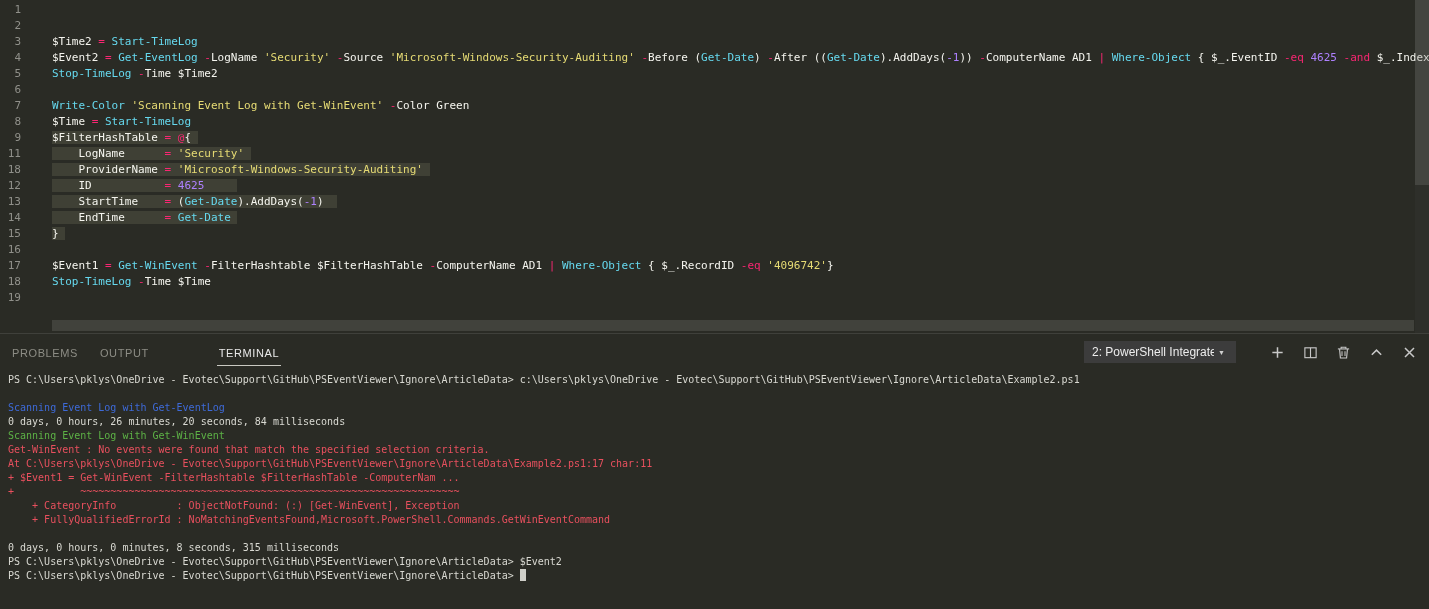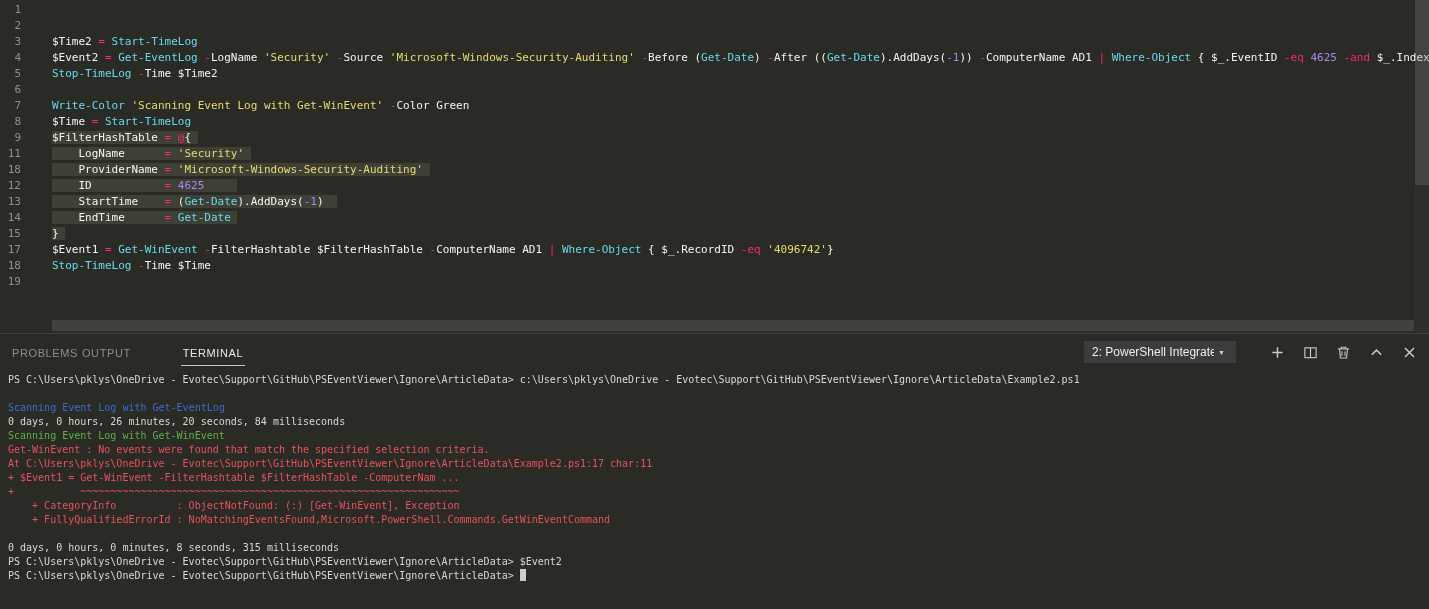--- a/index.html
+++ b/index.html
@@ -20,21 +20,21 @@
   .tk-n { color: #AE81FF; }
 
   .hscrollbar { position: absolute; left: 0; right: 15px; bottom: 2px; height: 11px; }
   .hthumb { margin-left: 52px; width: 1362px; height: 11px; background: rgba(150,150,145,0.22); }
   .vscrollbar { position: absolute; top: 0; right: 0; width: 14px; height: 333px; background: rgba(90,90,85,0.10); }
   .vthumb { width: 14px; height: 185px; background: rgba(150,150,145,0.22); }
 
   
   .panel { height: 276px; border-top: 1px solid rgba(128,128,128,0.25); }
   .panel-header { height: 36px; display: flex; align-items: center; justify-content: space-between; padding: 0 12px 0 10px; }
-  .tabs { display: flex; }
+  .tabs { display: flex; gap: 18px; }
   .tab { font-size: 11px; letter-spacing: 0.6px; color: #8D8D85; padding: 9px 2px 6px 2px; cursor: default; }
   .tab.active { color: #E9E9E9; border-bottom: 1px solid #C9C9C2; margin-left: 48px; }
 
   .panel-actions { display: flex; align-items: center; }
   .term-select { width: 152px; height: 22px; background: #3C3C3C; color: #EDEDED; display: flex; align-items: center; padding: 0 6px 0 8px; margin-right: 16px; font-size: 12px; }
   .ts-label { max-width: 122px; overflow: hidden; white-space: nowrap; flex: 1; }
   .ts-arrow { font-size: 7px; color: #D0D0D0; margin-left: 4px; }
   .icon-btn { width: 16px; height: 16px; margin-left: 17px; display: flex; align-items: center; justify-content: center; }
   .icon-btn svg { display: block; }
 
@@ -60,20 +60,21 @@
       <div class="cline"><span class="ln">6</span><span class="lc"></span></div>
       <div class="cline"><span class="ln">7</span><span class="lc"><span class="tk-c">Write-Color</span><span class="tk-p"> </span><span class="tk-s">'Scanning Event Log with Get-WinEvent'</span><span class="tk-p"> </span><span class="tk-o">-</span><span class="tk-p">Color Green</span></span></div>
       <div class="cline"><span class="ln">8</span><span class="lc"><span class="tk-p">$Time </span><span class="tk-o">=</span><span class="tk-p"> </span><span class="tk-c">Start-TimeLog</span></span></div>
       <div class="cline"><span class="ln">9</span><span class="lc"><span class="sel"><span class="tk-p">$FilterHashTable </span><span class="tk-o">=</span><span class="tk-p"> </span><span class="tk-o">@</span><span class="tk-p">{</span> </span></span></div>
       <div class="cline"><span class="ln">11</span><span class="lc"><span class="sel"><span class="tk-p">    LogName      </span><span class="tk-o">=</span><span class="tk-p"> </span><span class="tk-s">'Security'</span> </span></span></div>
       <div class="cline"><span class="ln">18</span><span class="lc"><span class="sel"><span class="tk-p">    ProviderName </span><span class="tk-o">=</span><span class="tk-p"> </span><span class="tk-s">'Microsoft-Windows-Security-Auditing'</span> </span></span></div>
       <div class="cline"><span class="ln">12</span><span class="lc"><span class="sel"><span class="tk-p">    ID           </span><span class="tk-o">=</span><span class="tk-p"> </span><span class="tk-n">4625</span>     </span></span></div>
       <div class="cline"><span class="ln">13</span><span class="lc"><span class="sel"><span class="tk-p">    StartTime    </span><span class="tk-o">=</span><span class="tk-p"> (</span><span class="tk-c">Get-Date</span><span class="tk-p">).AddDays(</span><span class="tk-n">-1</span><span class="tk-p">)</span>  </span></span></div>
       <div class="cline"><span class="ln">14</span><span class="lc"><span class="sel"><span class="tk-p">    EndTime      </span><span class="tk-o">=</span><span class="tk-p"> </span><span class="tk-c">Get-Date</span> </span></span></div>
       <div class="cline"><span class="ln">15</span><span class="lc"><span class="sel"><span class="tk-p">}</span> </span></span></div>
+      <div class="cline"><span class="ln">16</span><span class="lc"></span></div>
       <div class="cline"><span class="ln">17</span><span class="lc"><span class="tk-p">$Event1 </span><span class="tk-o">=</span><span class="tk-p"> </span><span class="tk-c">Get-WinEvent</span><span class="tk-p"> </span><span class="tk-o">-</span><span class="tk-p">FilterHashtable $FilterHashTable </span><span class="tk-o">-</span><span class="tk-p">ComputerName AD1 </span><span class="tk-o">|</span><span class="tk-p"> </span><span class="tk-c">Where-Object</span><span class="tk-p"> { $_.RecordID </span><span class="tk-o">-eq</span><span class="tk-p"> </span><span class="tk-s">'4096742'</span><span class="tk-p">}</span></span></div>
       <div class="cline"><span class="ln">18</span><span class="lc"><span class="tk-c">Stop-TimeLog</span><span class="tk-p"> </span><span class="tk-o">-</span><span class="tk-p">Time $Time</span></span></div>
       <div class="cline"><span class="ln">19</span><span class="lc"></span></div>
     </div>
   <div class="hscrollbar">
       <div class="hthumb"></div>
     </div>
   <div class="vscrollbar">
       <div class="vthumb"></div>
     </div>

